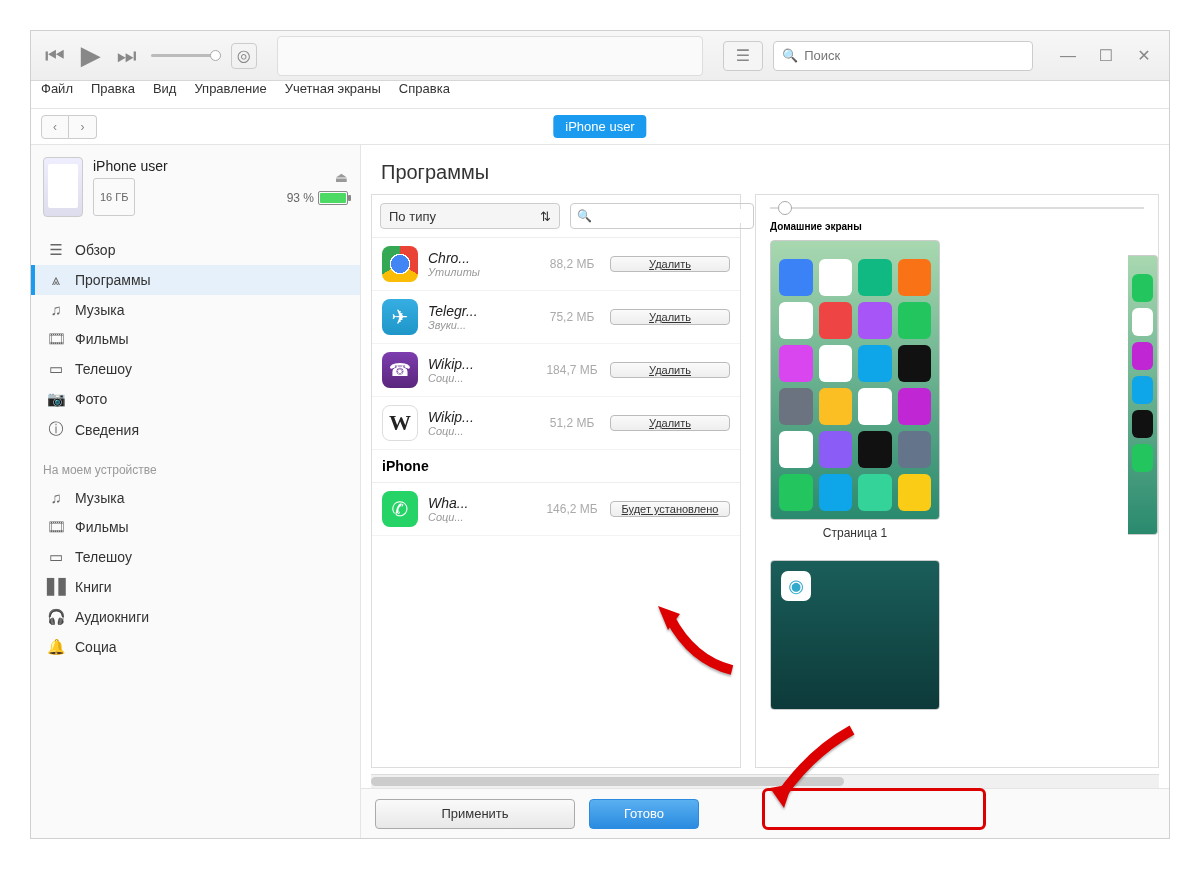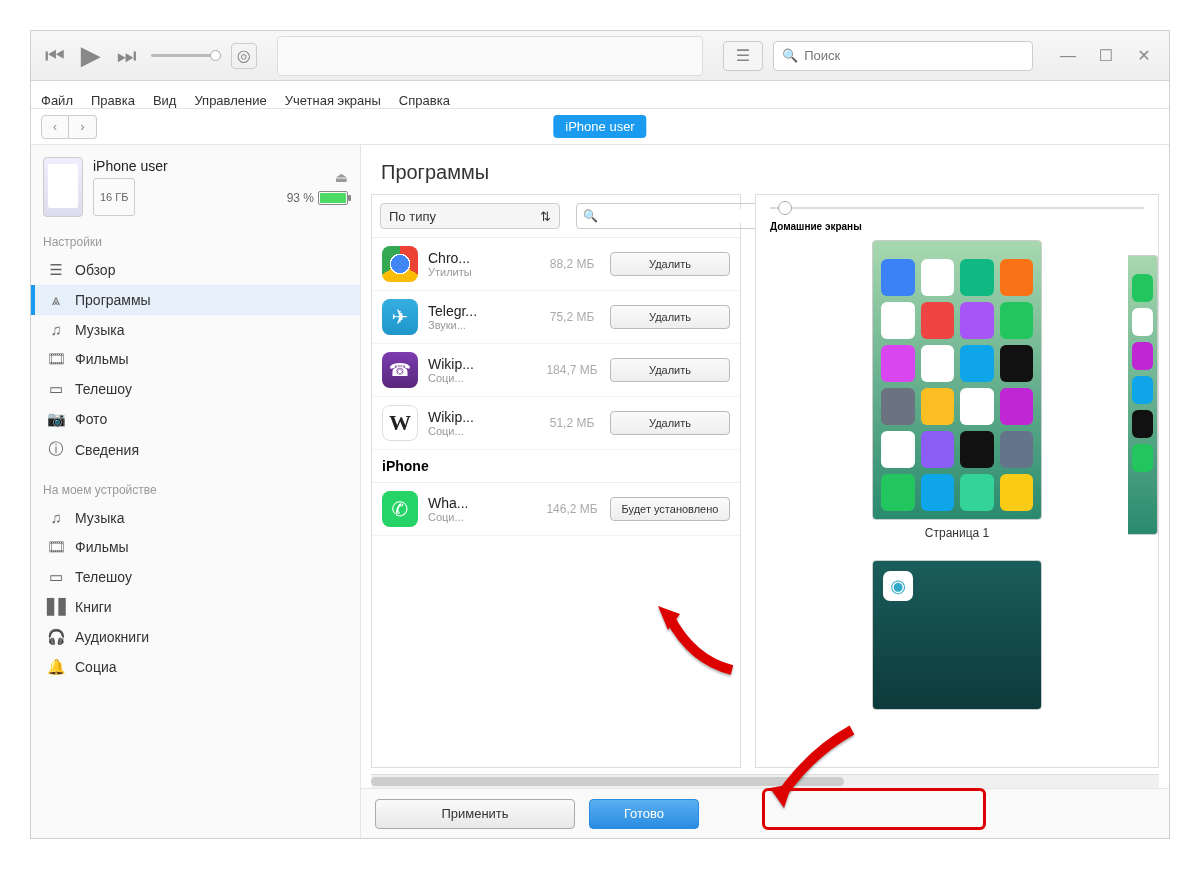--- a/index.html
+++ b/index.html
@@ -13,21 +13,21 @@
 .vol-track { width: 70px; height: 3px; background: #bbb; border-radius: 2px; position: relative; }
 .vol-thumb { position: absolute; right: 0; top: -4px; width: 11px; height: 11px; border-radius: 50%; background: #fff; border: 1px solid #aaa; }
 .airplay { width: 26px; height: 26px; border: 1px solid #ccc; border-radius: 4px; display: flex; align-items: center; justify-content: center; color: #888; }
 .center-panel { flex: 1; display: flex; align-items: center; justify-content: center; height: 40px; background: #fafafa; border: 1px solid #ddd; border-radius: 4px; margin: 0 10px; }
 .apple-logo { font-size: 24px; color: #999; }
 .list-btn { width: 40px; height: 30px; border: 1px solid #ccc; border-radius: 4px; background: #f5f5f5; color: #888; font-size: 16px; }
 .search-box { width: 260px; height: 30px; border: 1px solid #ccc; border-radius: 4px; background: #fff; display: flex; align-items: center; padding: 0 8px; gap: 6px; color: #aaa; font-size: 13px; }
 .search-box input { border: none; outline: none; flex: 1; font-size: 13px; }
 .win-btns { display: flex; gap: 8px; margin-left: 10px; }
 .win-btns span { width: 30px; height: 20px; display: flex; align-items: center; justify-content: center; color: #888; cursor: pointer; }
-.menubar { height: 28px; display: flex; align-items: flex-end; gap: 18px; padding: 0 10px; border-bottom: 1px solid #e5e5e5; font-size: 13px; color: #333; }
+.menubar { height: 28px; display: flex; align-items: flex-start; gap: 18px; padding: 0 10px; border-bottom: 1px solid #e5e5e5; font-size: 13px; color: #333; }
 .nav-row { height: 36px; display: flex; align-items: center; padding: 0 10px; border-bottom: 1px solid #e5e5e5; position: relative; }
 .nav-btns { display: flex; gap: 0; }
 .nav-btns button { width: 28px; height: 24px; border: 1px solid #ccc; background: #fafafa; color: #888; font-size: 12px; }
 .nav-btns button:first-child { border-radius: 4px 0 0 4px; }
 .nav-btns button:last-child { border-radius: 0 4px 4px 0; border-left: none; }
 .device-pill { position: absolute; left: 50%; transform: translateX(-50%); background: #1a9bf0; color: #fff; font-size: 13px; padding: 4px 12px; border-radius: 4px; }
 .body { flex: 1; display: flex; overflow: hidden; }
 .sidebar { width: 330px; border-right: 1px solid #e5e5e5; background: #fafafa; padding: 12px 0; overflow-y: auto; }
 .device-row { display: flex; align-items: center; gap: 10px; padding: 0 12px; }
 .device-thumb { width: 40px; height: 60px; border: 1px solid #ccc; border-radius: 4px; background: linear-gradient(#eef,#dde); position: relative; }
@@ -43,38 +43,38 @@
 .bat-fill { position:absolute; left:1px; top:1px; bottom:1px; width: 92%; background: #4cd964; border-radius:1px; }
 .side-section { margin-top: 18px; }
 .side-title { font-size: 12px; color: #999; padding: 0 12px 6px; }
 .side-item { display: flex; align-items: center; gap: 10px; padding: 6px 12px; font-size: 14px; color: #333; cursor: pointer; border-left: 4px solid transparent; }
 .side-item.active { background: #e6f0fa; border-left: 4px solid #1a9bf0; }
 .side-item .icon { width: 18px; text-align: center; color: #666; font-size: 15px; }
 .content { flex: 1; display: flex; flex-direction: column; overflow: hidden; }
 .content-title { font-size: 20px; color: #333; padding: 16px 20px 10px; }
 .content-body { flex: 1; display: flex; gap: 14px; padding: 0 10px; overflow: hidden; }
 .apps-panel { width: 370px; border: 1px solid #ddd; background: #fff; display: flex; flex-direction: column; }
-.apps-toolbar { display: flex; gap: 16px; padding: 8px; border-bottom: 1px solid #eee; }
+.apps-toolbar { display: flex; gap: 10px; padding: 8px; border-bottom: 1px solid #eee; }
 .sort-select { flex: 0 0 180px; height: 26px; border: 1px solid #ccc; border-radius: 4px; background: #f5f5f5; font-size: 13px; padding: 0 8px; display: flex; align-items: center; justify-content: space-between; color: #333; }
 .apps-search { flex: 1; height: 26px; border: 1px solid #ccc; border-radius: 4px; display: flex; align-items: center; padding: 0 6px; color: #aaa; font-size: 12px; }
 .apps-search input { border:none; outline:none; flex:1; font-size:12px; }
 .app-group-label { font-weight: bold; font-size: 14px; padding: 8px 10px; border-bottom: 1px solid #eee; }
 .app-row { display: flex; align-items: center; gap: 10px; padding: 8px 10px; border-bottom: 1px solid #f3f3f3; }
 .app-icon { width: 36px; height: 36px; border-radius: 8px; flex-shrink: 0; }
-.app-text { flex: 1; min-width: 0; }
+.app-text { flex: 1; min-width: 0; font-style: italic; }
 .app-name { font-size: 14px; color: #222; white-space: nowrap; overflow: hidden; text-overflow: ellipsis; }
 .app-cat { font-size: 11px; color: #999; }
 .app-size { font-size: 12px; color: #aaa; width: 56px; text-align: center; }
-.app-btn { width: 120px; height: 24px; border: 1px solid #bbb; border-radius: 4px; background: linear-gradient(#fafafa,#eee); font-size: 11px; color: #333; cursor: pointer; }
+.app-btn { width: 120px; height: 16px; border: 1px solid #bbb; border-radius: 4px; background: linear-gradient(#fafafa,#eee); font-size: 11px; color: #333; cursor: pointer; text-decoration: underline; }
 .screens-panel { flex: 1; border: 1px solid #ddd; background: #fff; padding: 10px 14px; overflow: hidden; position: relative; }
 .screens-slider { height: 6px; position: relative; margin-bottom: 10px; }
 .screens-slider::before { content:""; position:absolute; left:0; right:0; top:2px; height:2px; background:#ddd; }
 .screens-thumb { position:absolute; left:8px; top:-4px; width:14px; height:14px; border-radius:50%; background:#fff; border:1px solid #aaa; }
 .screens-title { font-weight: bold; font-size: 10px; margin-bottom: 8px; }
-.screens-row { display: flex; gap: 20px; justify-content: center; }
+.screens-row { display: flex; gap: 20px; }
 .screen { width: 170px; display: flex; flex-direction: column; align-items: center; gap: 6px; }
 .screen-img { width: 170px; height: 280px; border: 1px solid #ccc; border-radius: 4px; background: linear-gradient(#a8d8b0,#2a8a6e); position: relative; overflow: hidden; }
 .screen-grid { position:absolute; inset:18px 8px 8px 8px; display:grid; grid-template-columns: repeat(4, 1fr); gap:6px; }
 .screen-grid div { border-radius:6px; }
 .screen-label { font-size: 12px; color: #333; }
 .screen2 { width: 170px; height: 150px; border: 1px solid #ccc; border-radius: 4px; background: linear-gradient(#1a5e5a,#0d3a3a); position: relative; overflow: hidden; margin-top: 14px; }
 .screen2 .app-ico { position:absolute; top:10px; left:10px; width:30px; height:30px; background:#fff; border-radius:7px; display:flex; align-items:center; justify-content:center; color:#3ac; font-size:18px; }
 .side-screen { position:absolute; right:0; top:60px; width:30px; height:280px; overflow:hidden; border:1px solid #ccc; border-left:none; border-radius:0 4px 4px 0; background:linear-gradient(#a8d8b0,#2a8a6e); display:flex; flex-direction:column; gap:6px; padding:18px 4px 8px; }
 .side-screen div { height:28px; border-radius:6px; }
 .footer { height: 50px; border-top: 1px solid #e5e5e5; display: flex; align-items: center; padding: 0 14px; gap: 14px; background:#fafafa; }
@@ -155,21 +155,20 @@
           <div class="battery">
             <span>93 %</span>
             <span class="bat-icon">
                 <span class="bat-fill"></span>
               </span>
           </div>
         </div>
       </div>
 
       <div class="side-section">
-        <div class="side-title">Настройки</div>
         <div class="side-item">
             <span class="icon">☰</span>
             <span>Обзор</span>
           </div>
         <div class="side-item active">
             <span class="icon">⩓</span>
             <span>Программы</span>
           </div>
         <div class="side-item">
             <span class="icon">♫</span>

